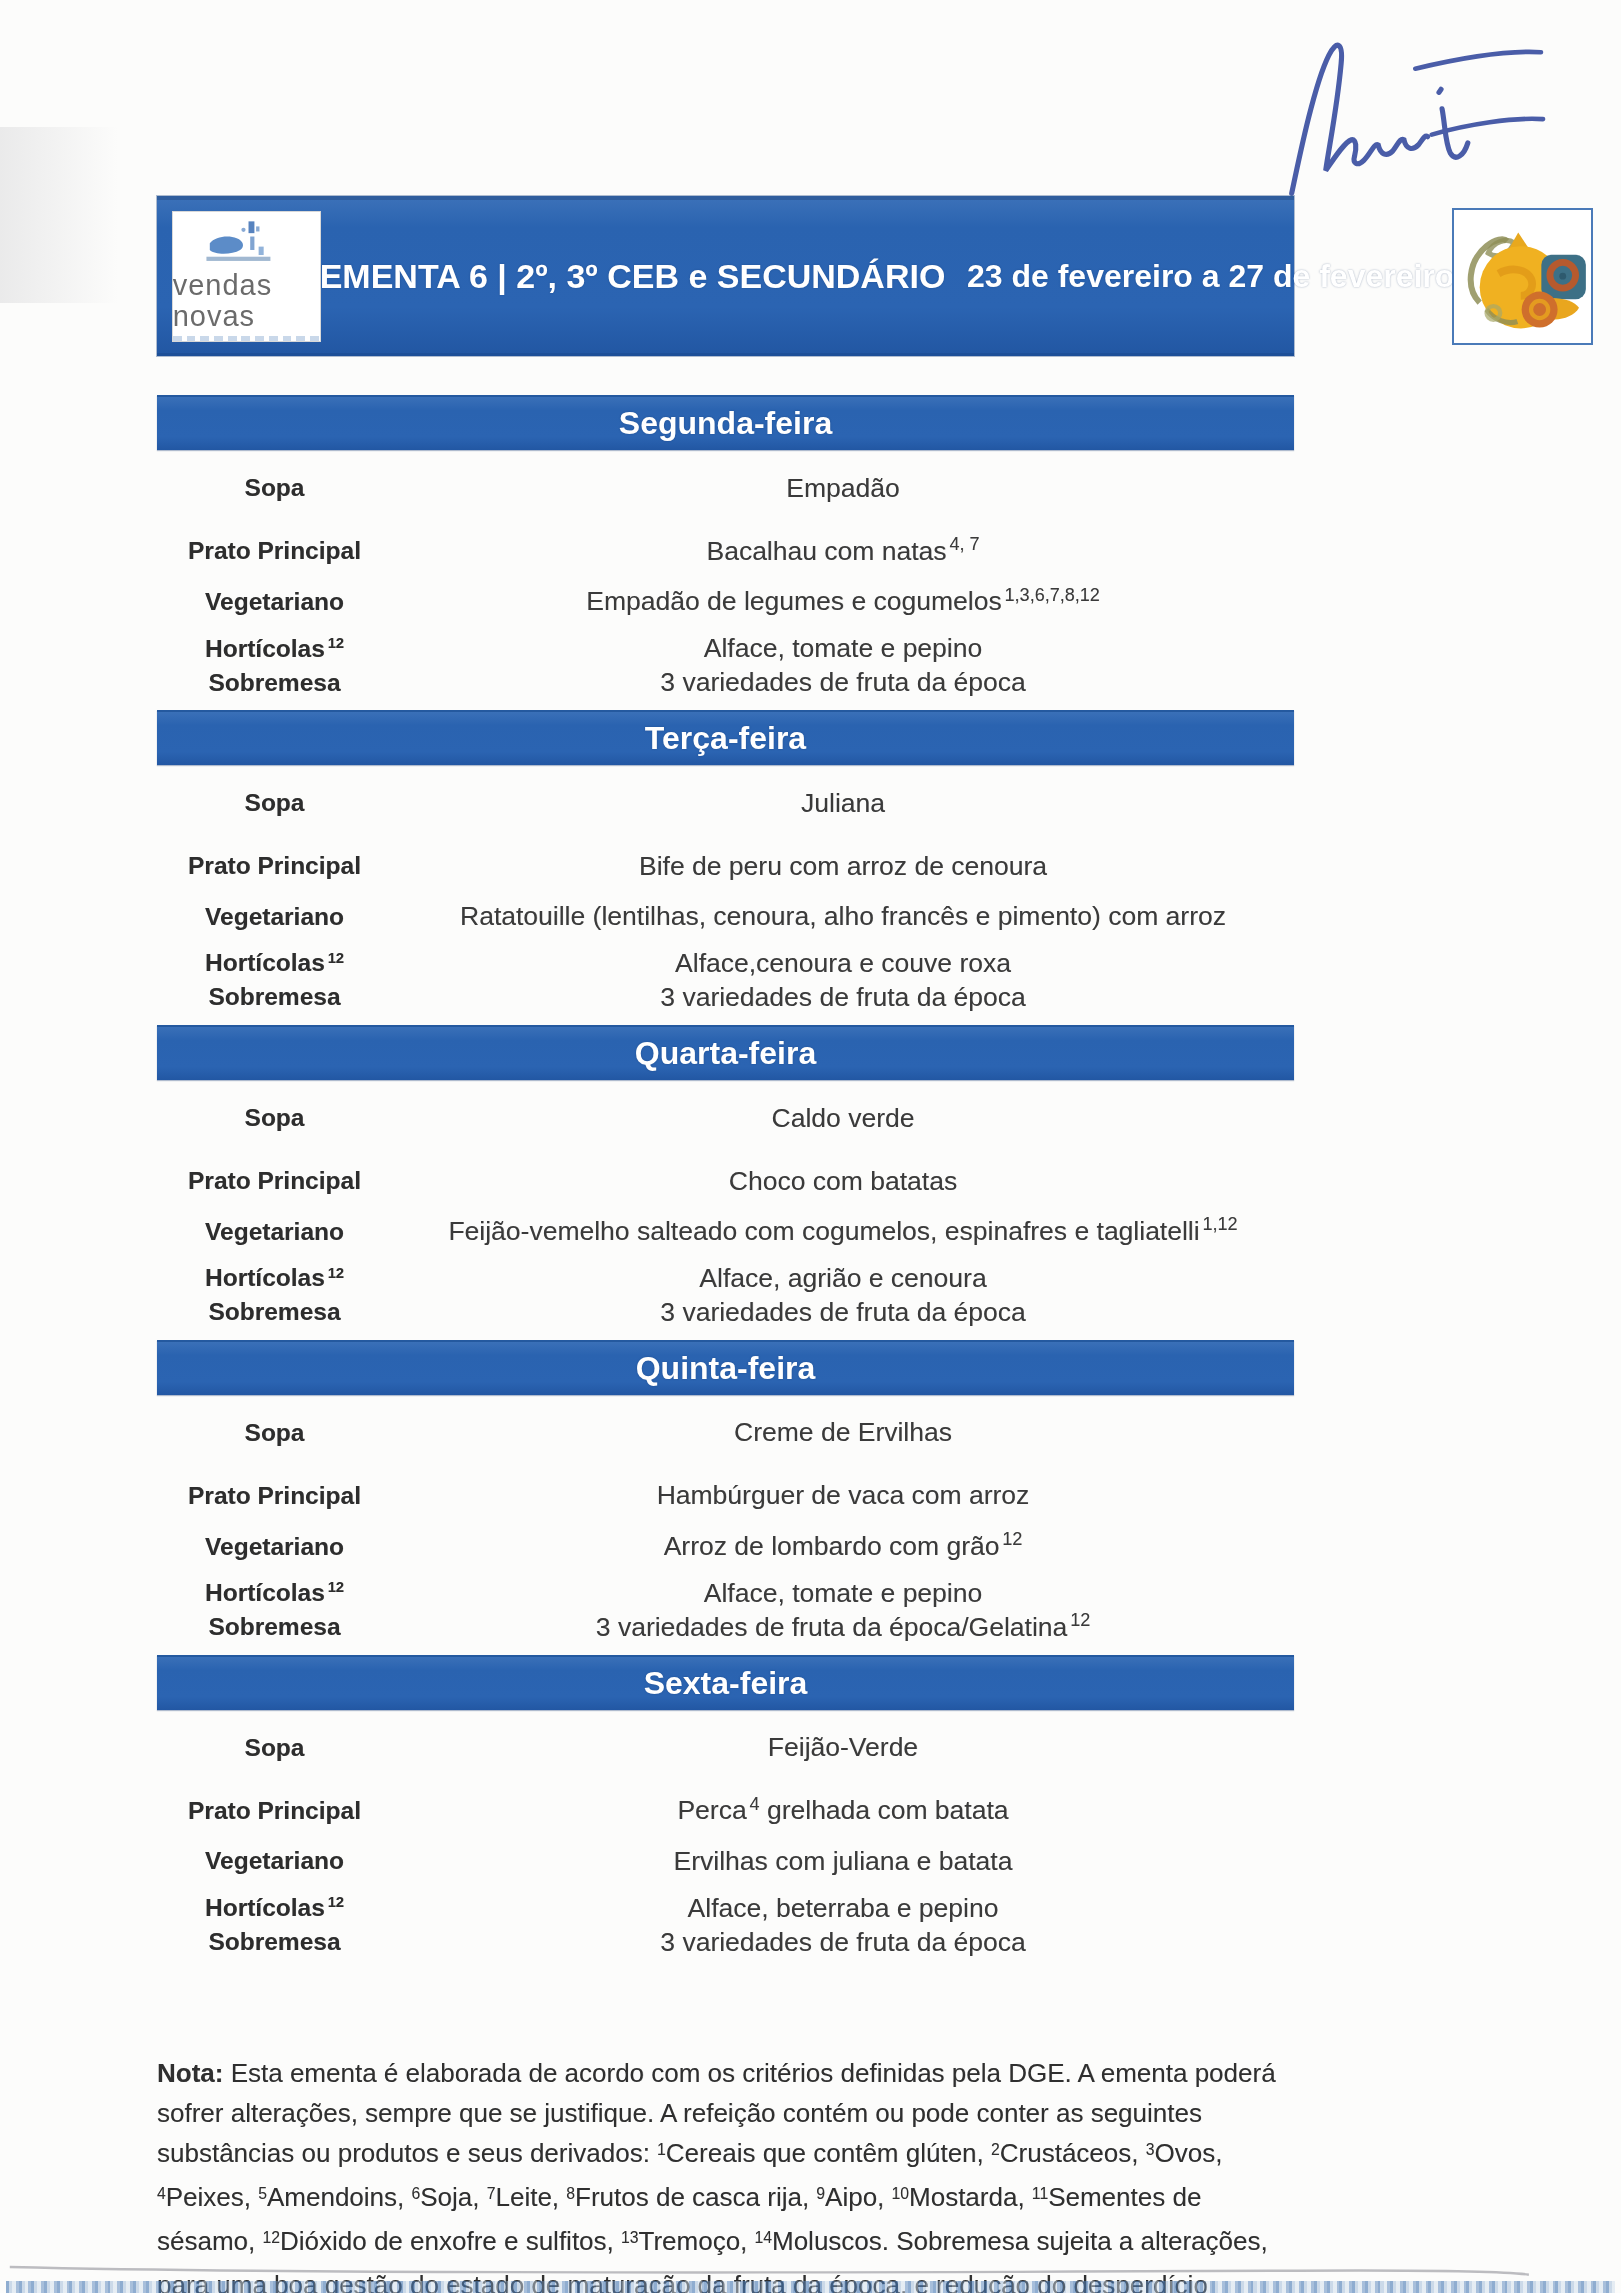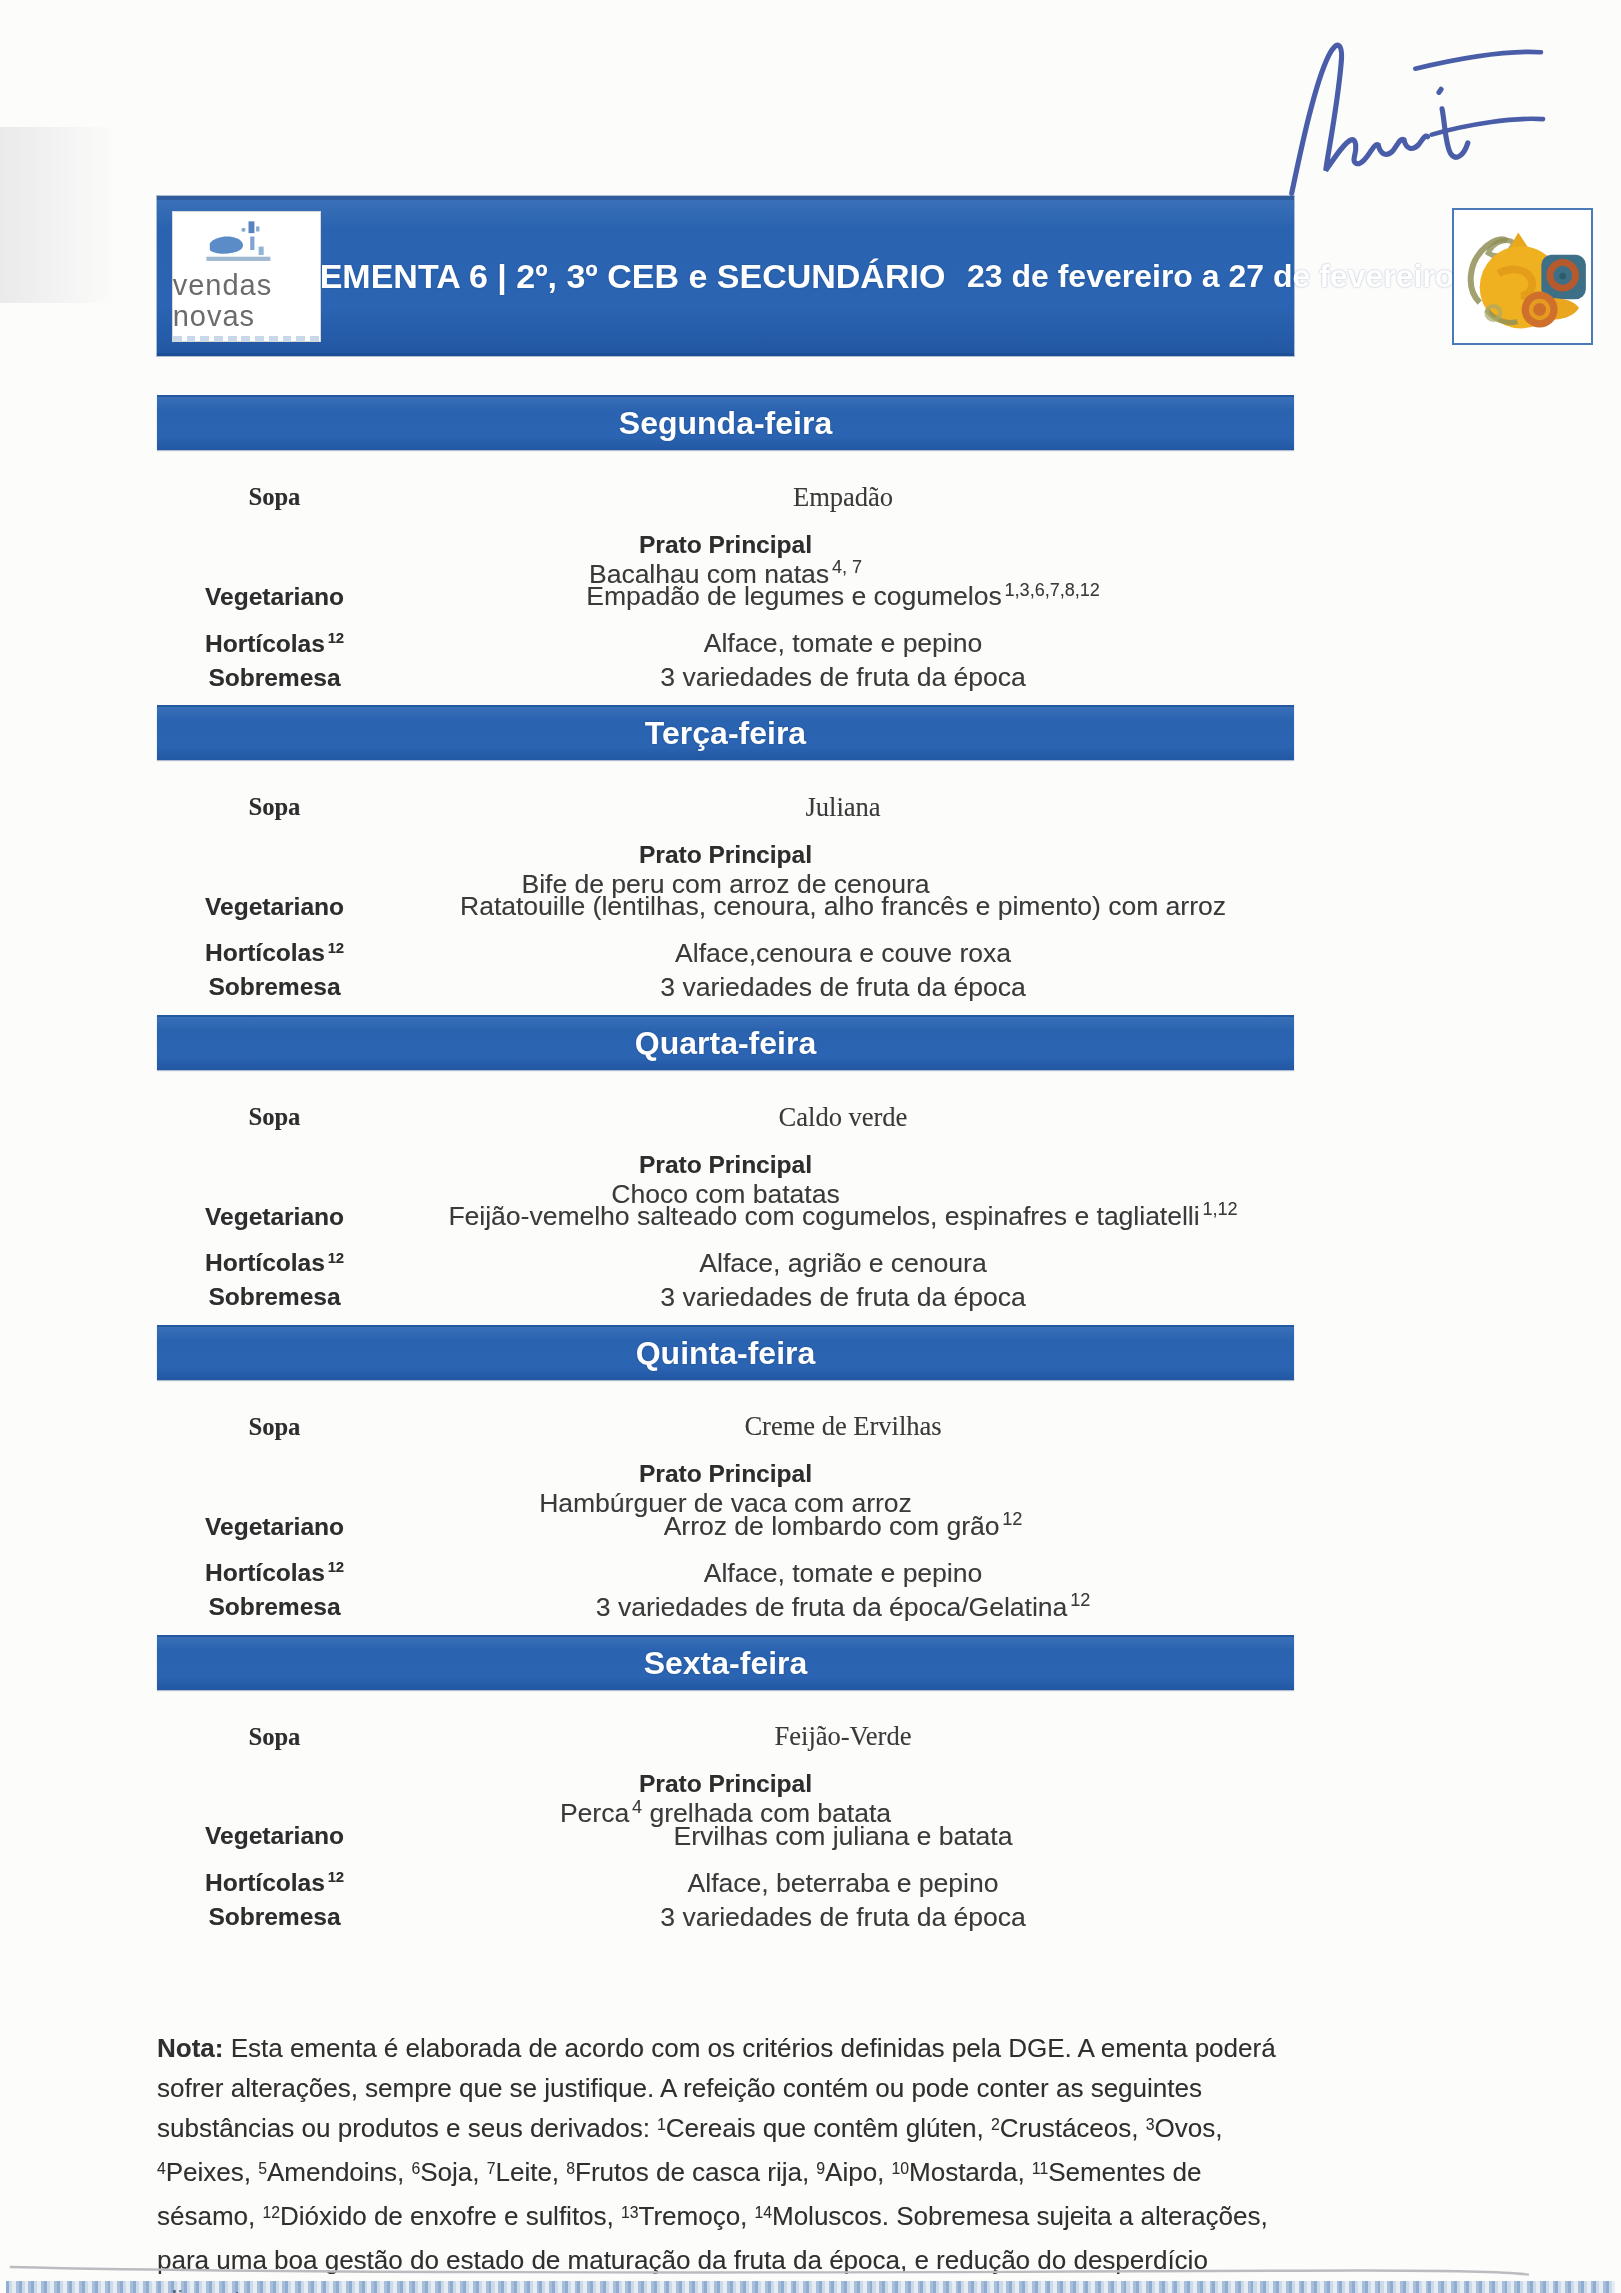--- a/index.html
+++ b/index.html
@@ -84,22 +84,22 @@
     box-sizing: border-box;
     display:flex; align-items:center; justify-content:center;
     box-shadow: 0 1px 1px rgba(60,90,140,.4);
   }
   .day-title {
     color:#fff; font-size: 32px; font-weight:bold;
     text-shadow: 0 0 2px rgba(20,50,100,.45);
   }
   .day-rows { padding: 7.8px 0 11.8px 0; }
   .menu-row { display:flex; align-items:center; height:31px; }
-  .menu-row:nth-of-type(1) { margin-top: 24px; font-family: Liberation Serif, serif; }
-  .menu-row:nth-of-type(2) { margin-top: 18px; flex-direction: column; }
+  .menu-row:nth-of-type(1) { margin-top: 15px; }
+  .menu-row:nth-of-type(2) { margin-top: 32px; }
   .menu-row:nth-of-type(3) { margin-top: 19.6px; }
   .menu-row:nth-of-type(4) { margin-top: 15.7px; }
   .menu-row:nth-of-type(5) { margin-top: 3px; }
   .row-label {
     width: 235px; text-align:center;
     font-weight: bold; font-size: 24.5px; color:#2d2d2d;
     text-shadow: 0.3px 0.3px 0.4px rgba(60,60,60,.35);
     white-space: nowrap;
   }
   .row-value {

